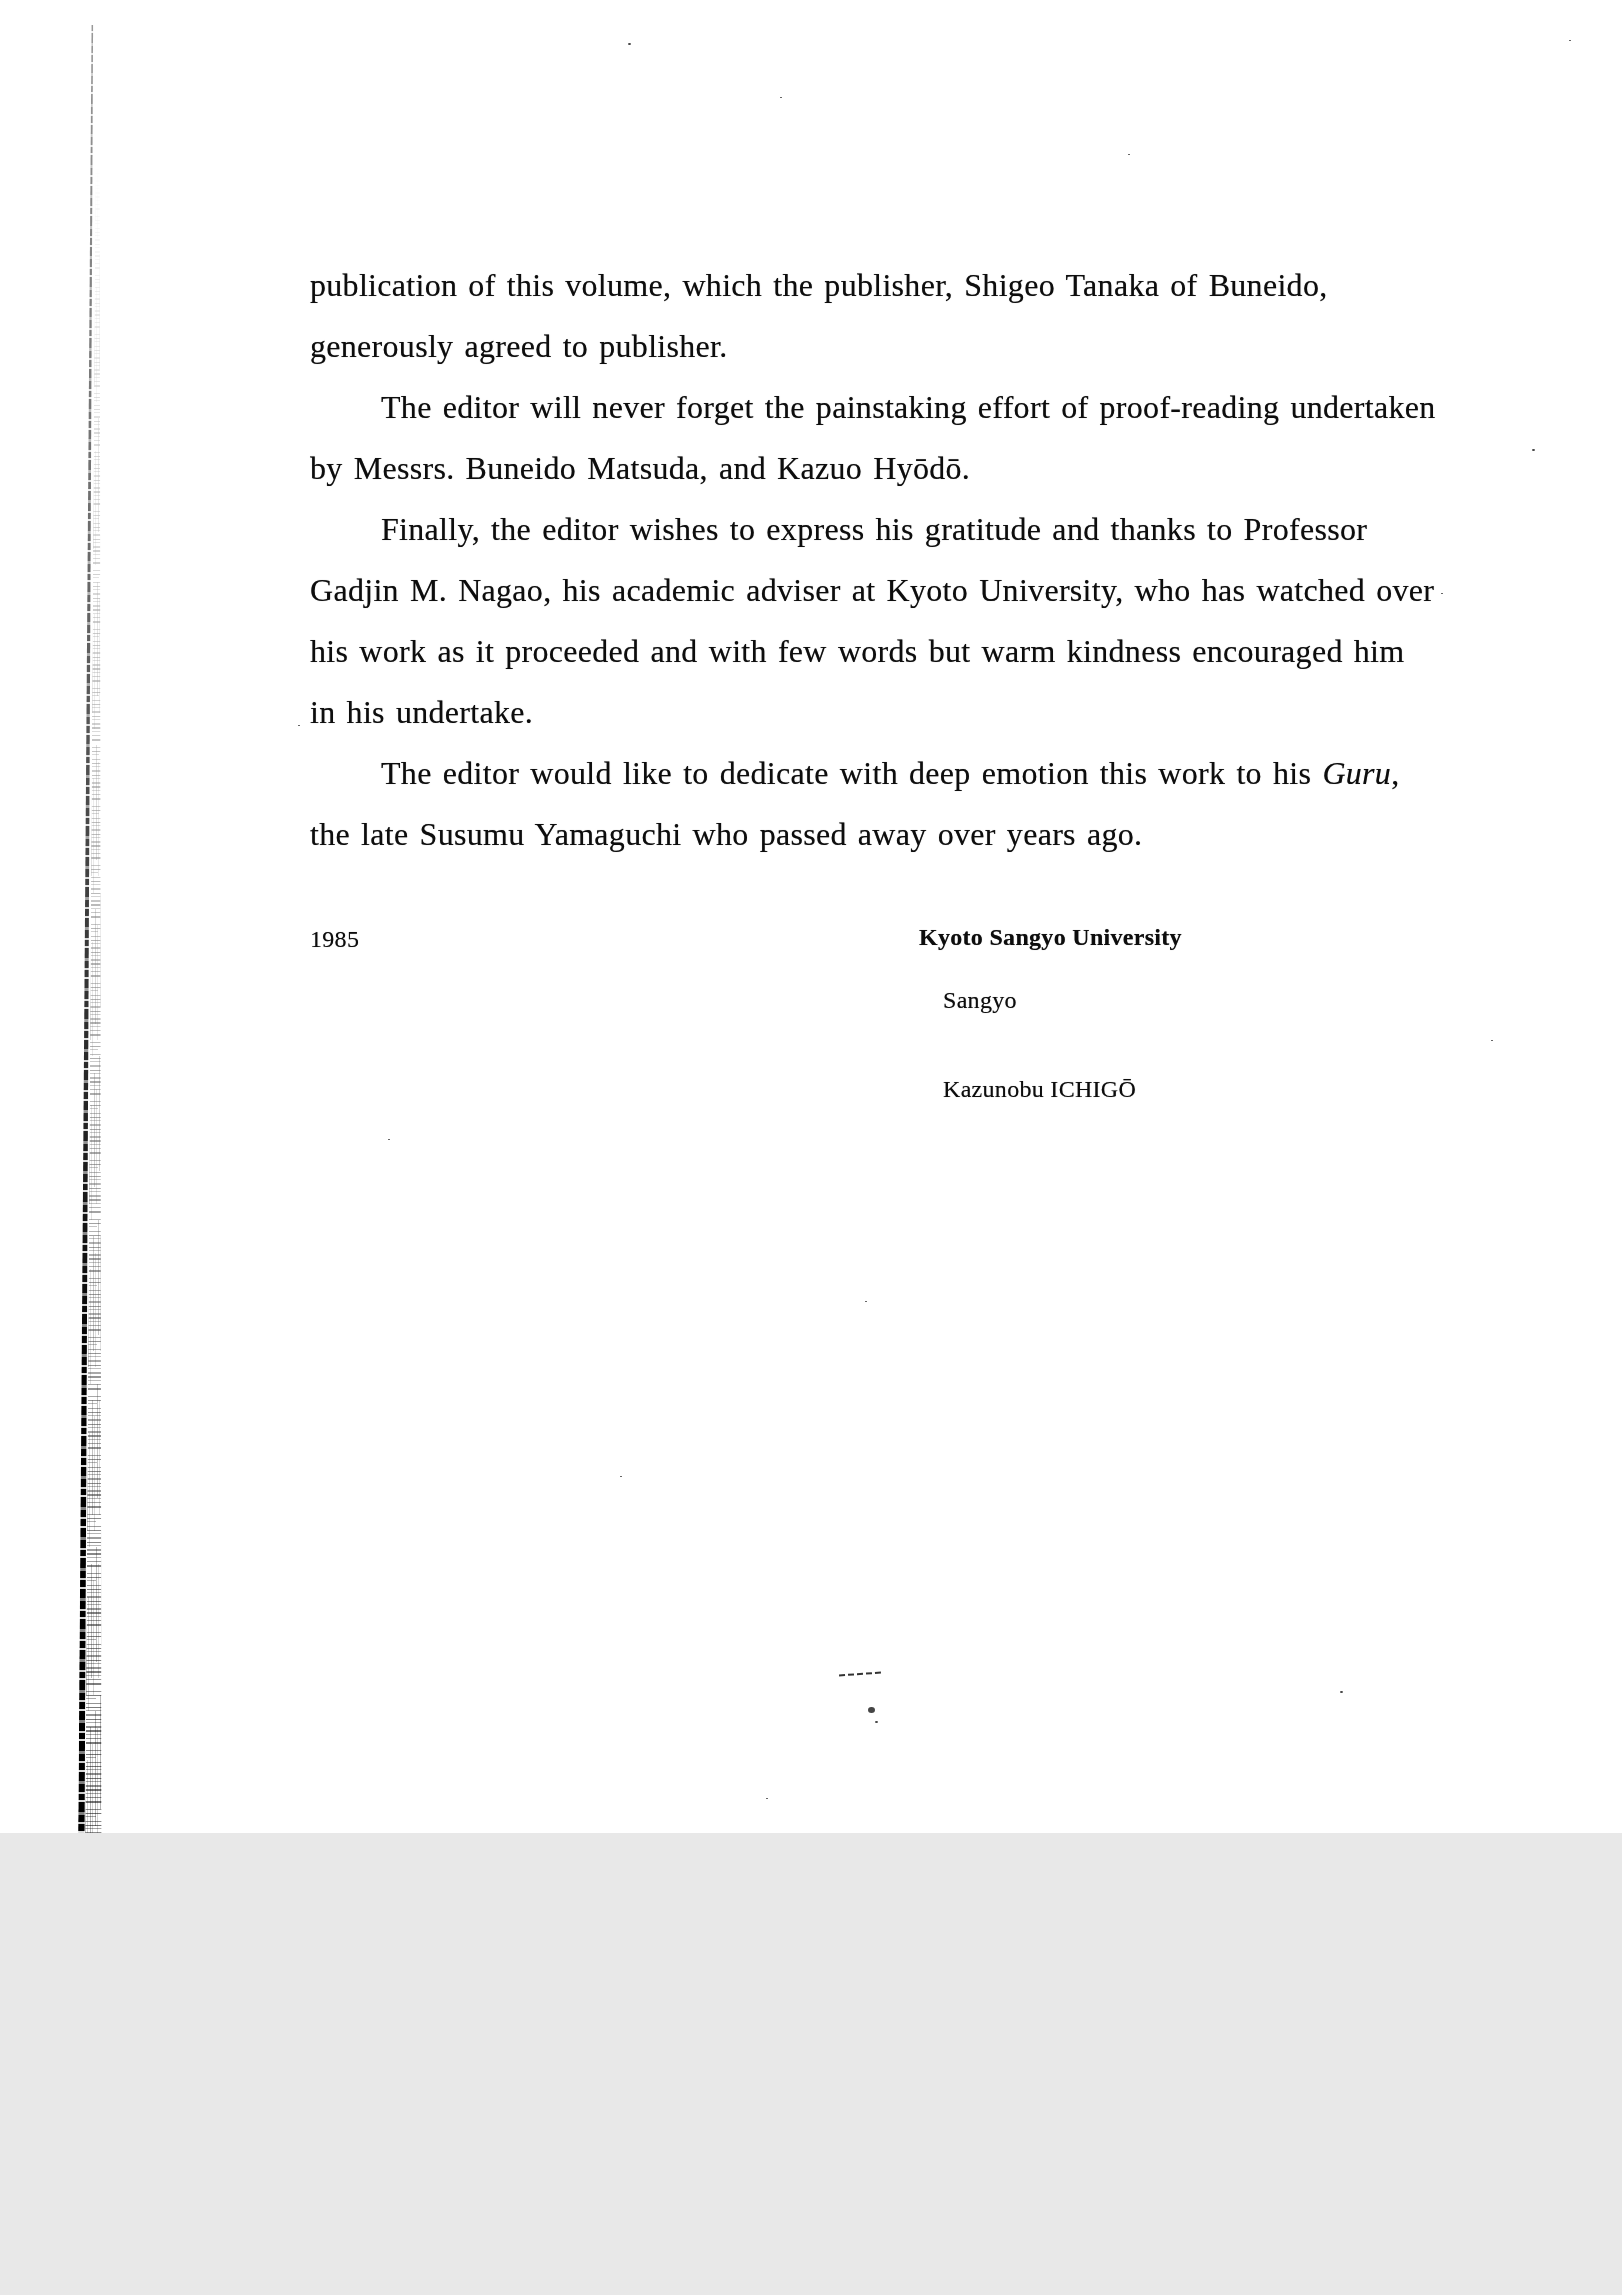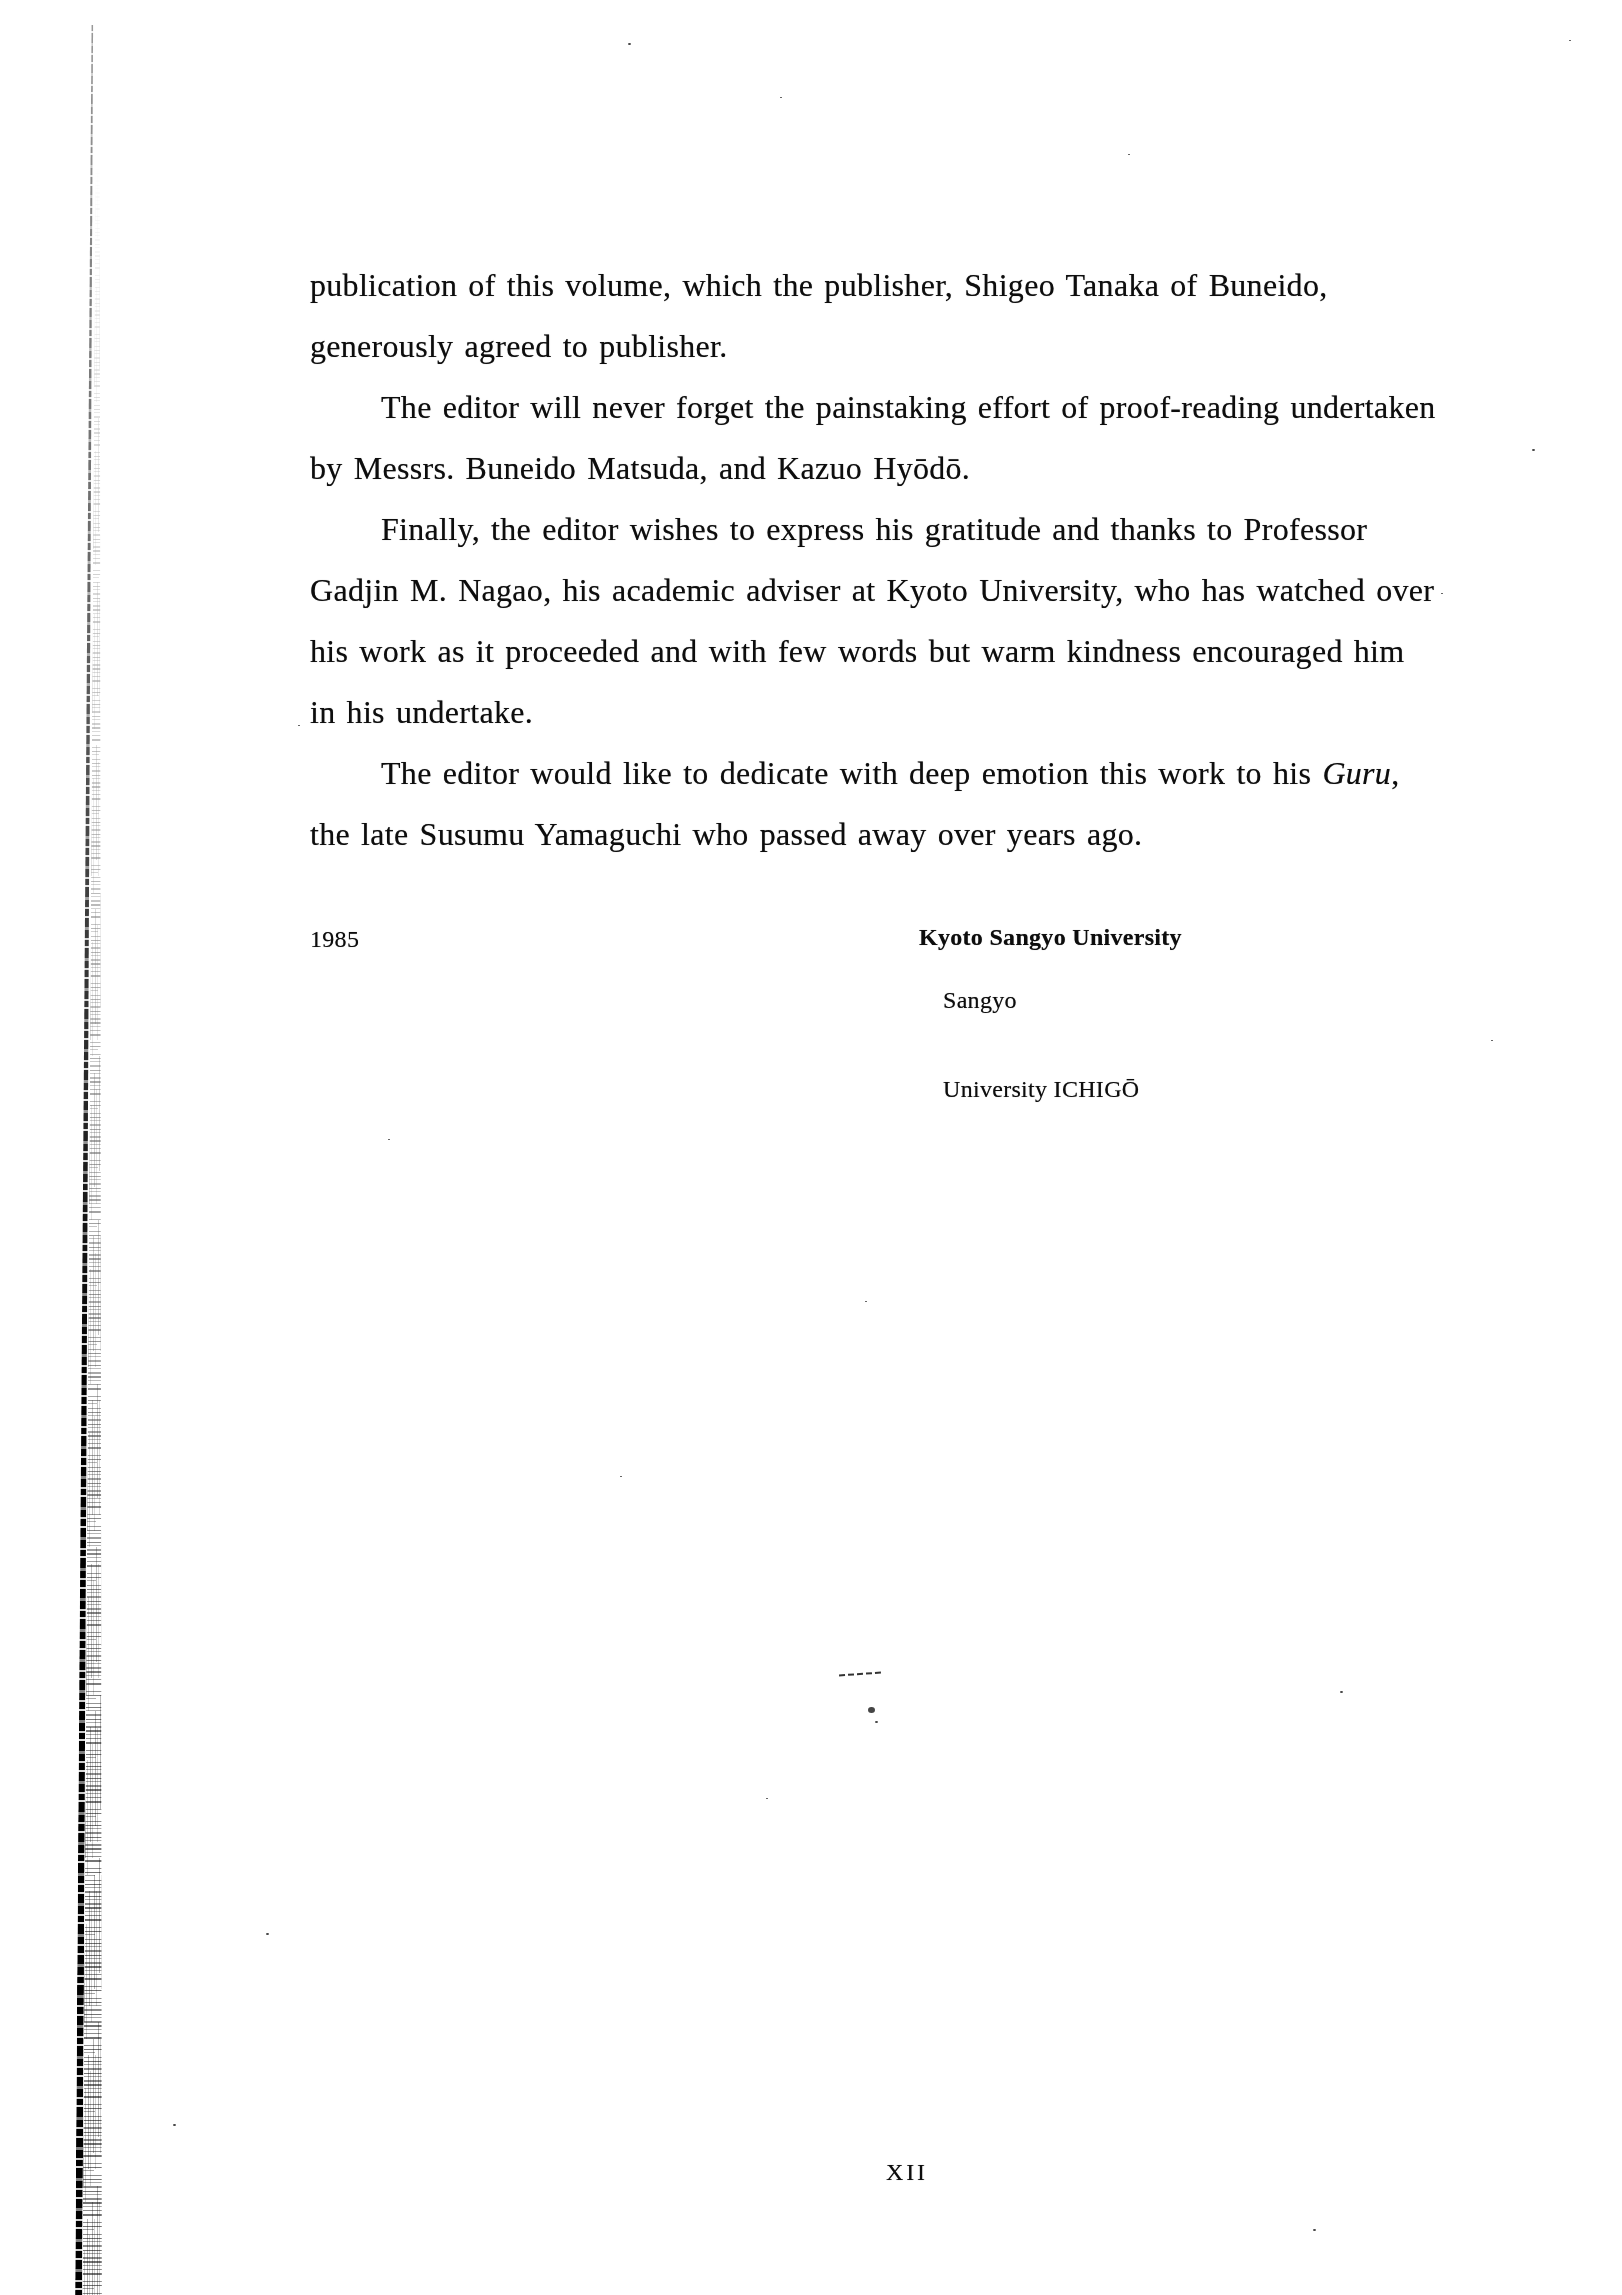--- a/index.html
+++ b/index.html
@@ -1,19 +1,19 @@
 <!DOCTYPE html>
 <html style="font-size:11px"><head>
 <meta charset="utf-8">
 <style>
   html, body { margin: 0; padding: 0; background: #e8e8e8; }
   .page {
     position: relative;
     width: 1623px;
-    height: 2295px;
+    height: 1833px;
     background: #ffffff;
     overflow: hidden;
     font-family: "Liberation Serif", "DejaVu Serif", serif;
     color: #0d0d0d;
   }
 
   
   .textblock {
     position: absolute;
     left: 310px;
@@ -125,21 +125,21 @@
       <div class="line"><span>his work as it proceeded and with few words but warm kindness encouraged him</span></div>
       <div class="line"><span>in his undertake.</span></div>
       <div class="line ind"><span>The editor would like to dedicate with deep emotion this work to his </span><span class="it">Guru</span><span>,</span></div>
       <div class="line"><span>the late Susumu Yamaguchi who passed away over years ago.</span></div>
     </div>
 
   <div class="year">1985</div>
 
   <div class="sigline sig-1">Kyoto Sangyo University</div>
   <div class="sigline sig-2">Sangyo</div>
-  <div class="sigline sig-3">University ICHIGŌ</div>
+  <div class="sigline sig-3">Kazunobu ICHIGŌ</div>
 
   <div class="pagenum">XII</div>
 
   <div class="squiggle"></div>
 <div class="speck" style="left: 628px; top: 43px; width: 2.8px; height: 2.1px;"></div>
     <div class="speck" style="left: 1569px; top: 40px; width: 2.1px; height: 1.4px;"></div>
     <div class="speck" style="left: 1128px; top: 154px; width: 2.1px; height: 1.4px;"></div>
     <div class="speck" style="left: 1532px; top: 449px; width: 2.8px; height: 2.1px;"></div>
     <div class="speck" style="left: 780px; top: 97px; width: 2.1px; height: 1.4px;"></div>
     <div class="speck" style="left: 620px; top: 1476px; width: 2.1px; height: 1.4px;"></div>

